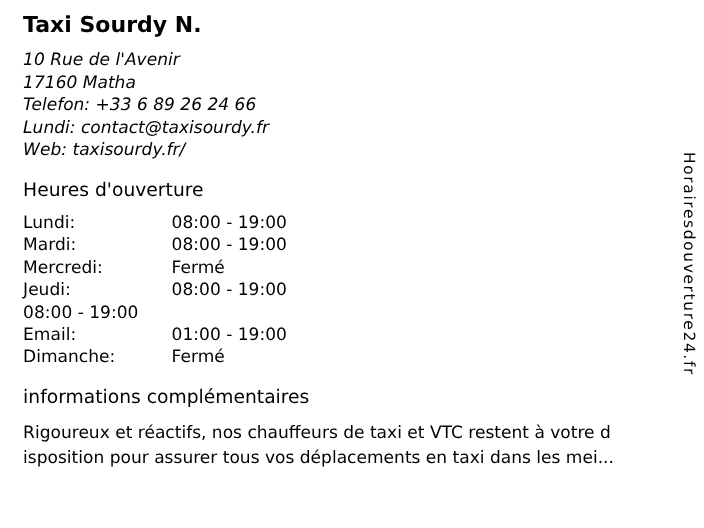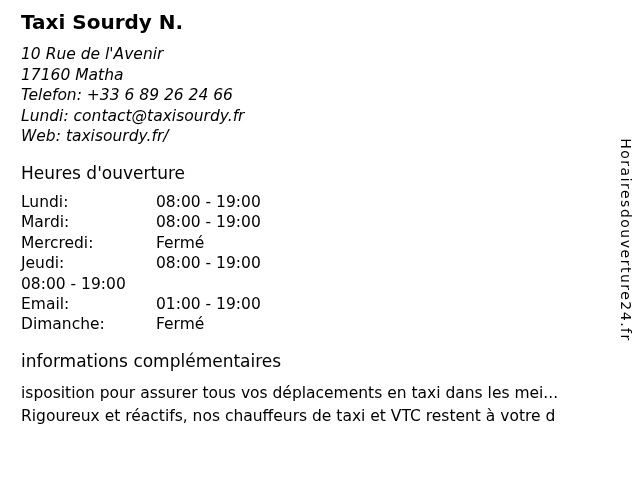--- a/index.html
+++ b/index.html
@@ -115,19 +115,19 @@
     </div>
     <div class="hrow">
       <span class="day">Dimanche:</span>
       <span class="time">Fermé</span>
     </div>
   </div>
 
   <h2 class="section-title">informations complémentaires</h2>
 
   <p class="info-text">
+    <span class="pline">Rigoureux et réactifs, nos chauffeurs de taxi et VTC restent à votre d</span>
     <span class="pline">isposition pour assurer tous vos déplacements en taxi dans les mei...</span>
-    <span class="pline">Rigoureux et réactifs, nos chauffeurs de taxi et VTC restent à votre d</span>
   </p>
 
 </main>
 
 <div class="watermark">Horairesdouverture24.fr</div>
 
 </body></html>

